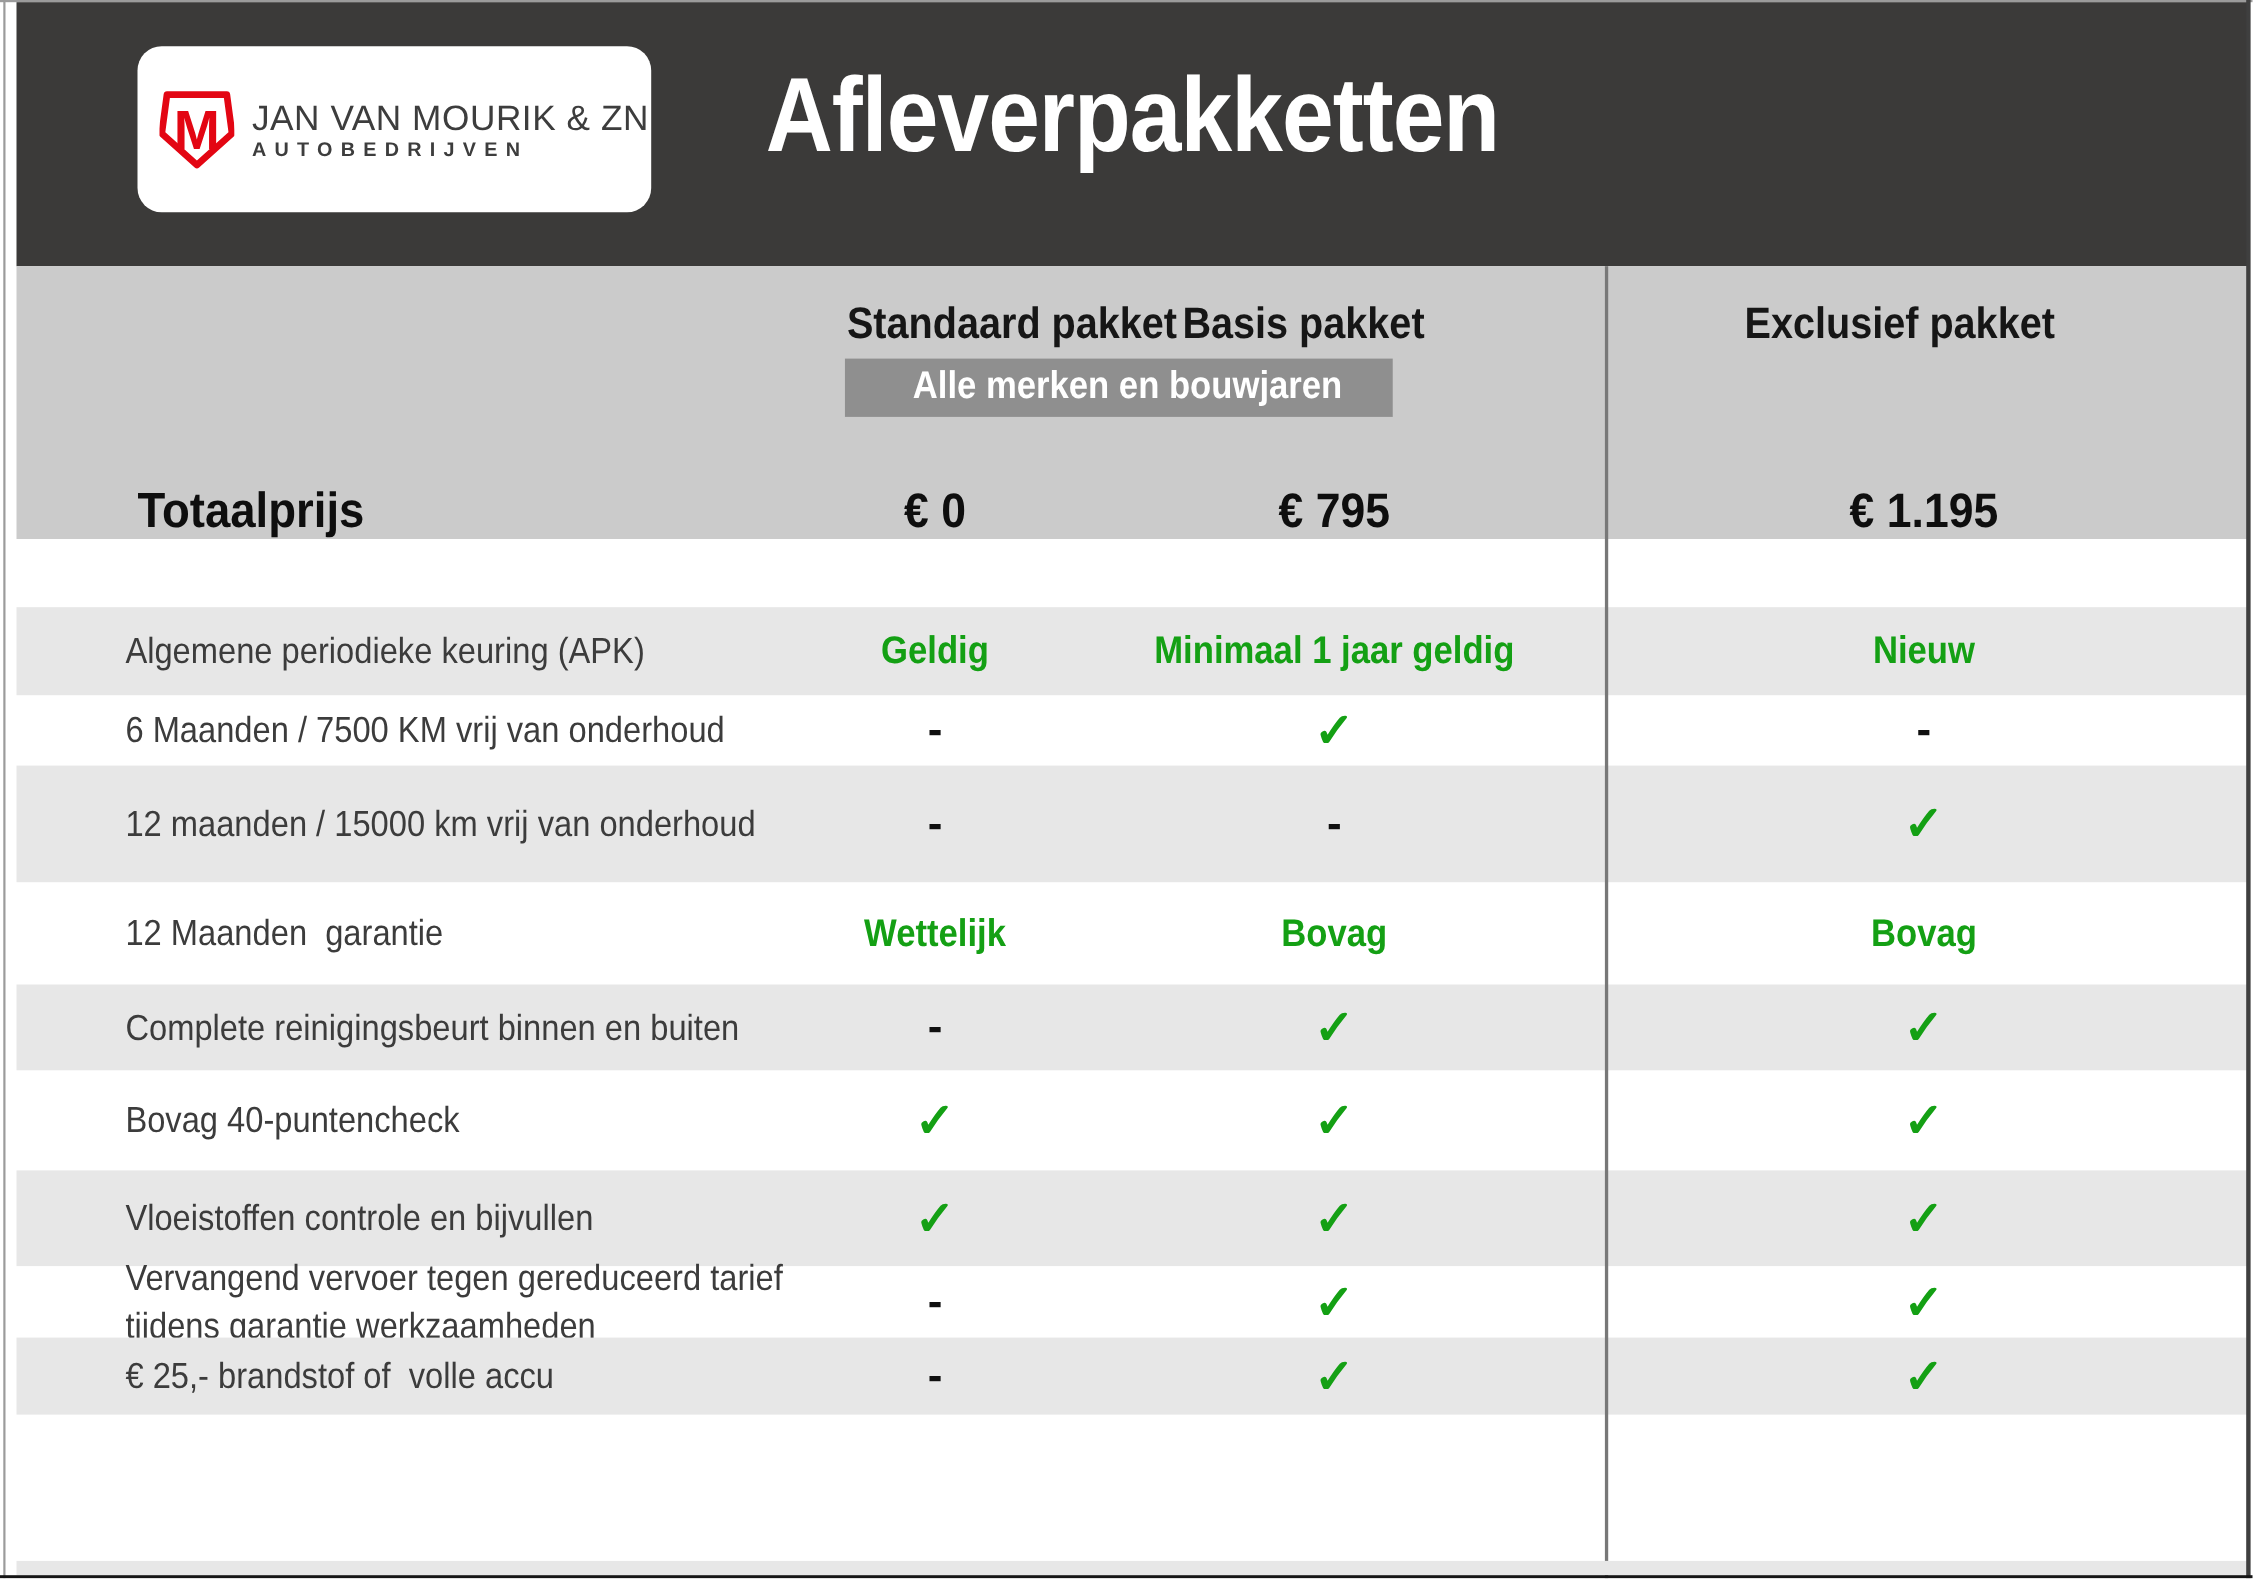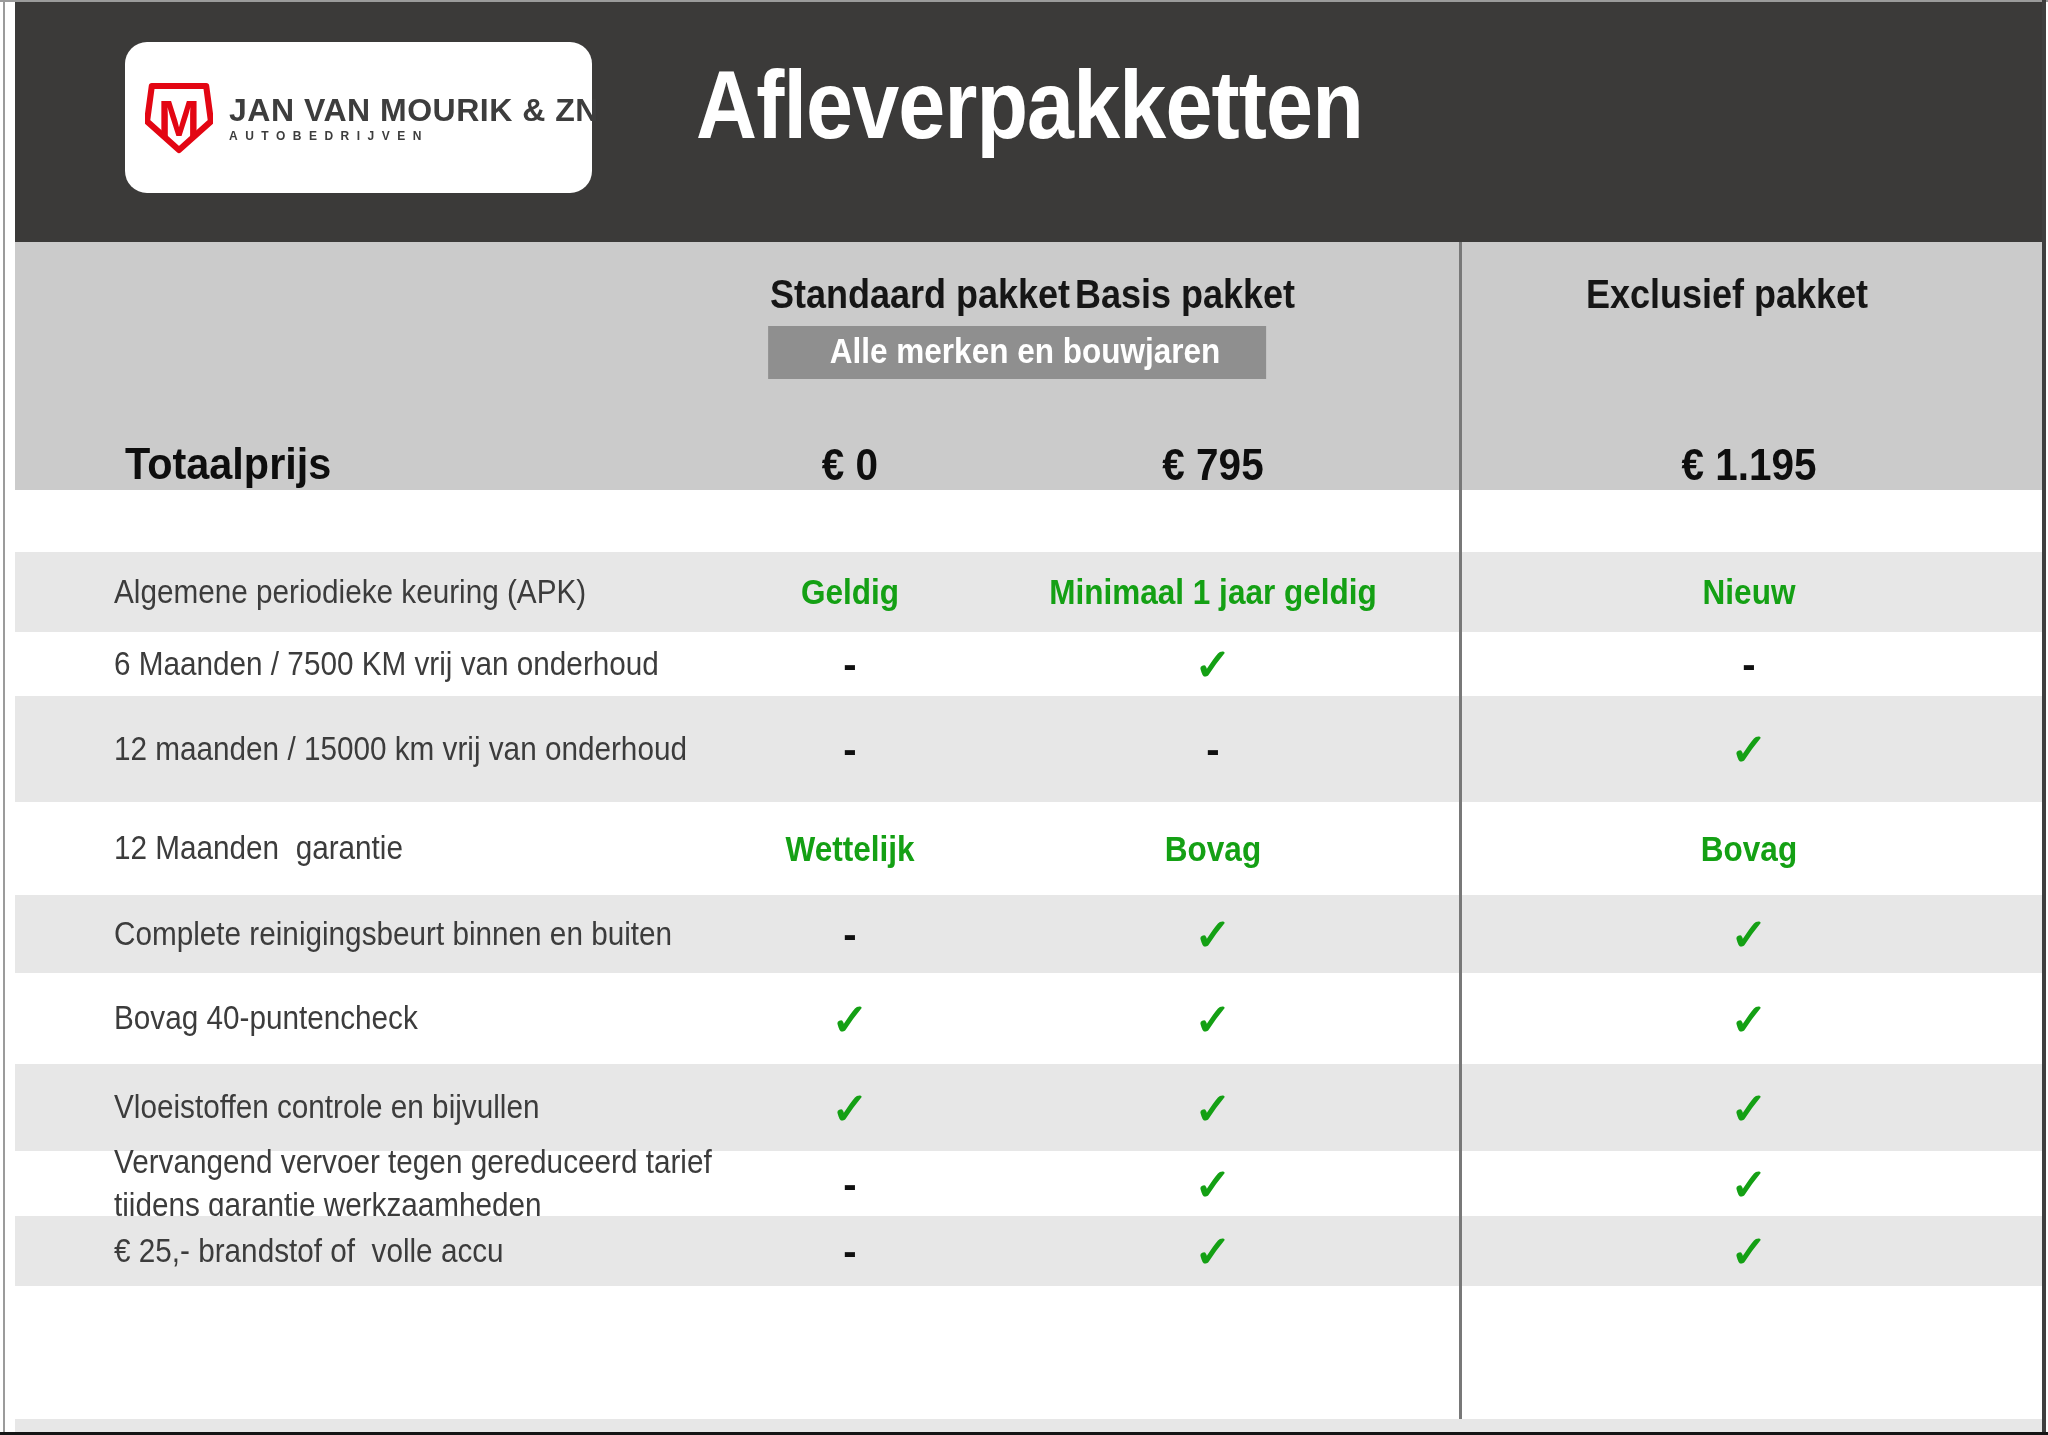--- a/index.html
+++ b/index.html
@@ -15,22 +15,22 @@
 
   
   .header { position:absolute; left:15px; top:2px; width:2029px; height:240px; background:var(--dark,#3b3a39); }
   .title  { position:absolute; left:0; right:0; top:48px; text-align:center; color:#ffffff;
             font-size:96px; font-weight:700; letter-spacing:-1px; transform:scaleX(.88); white-space:nowrap; }
 
   .logo-card { position:absolute; left:110px; top:40px; width:467px; height:151px; background:#ffffff;
                border-radius:22px; display:flex; align-items:center; padding-left:20px; box-sizing:border-box; }
   .shield { width:68px; height:74px; flex:none; }
   .brand-text { margin-left:16px; }
-  .brand-line1 { font-size:32px; font-weight:700; color:#3d3d3d; letter-spacing:.5px; white-space:nowrap; }
-  .brand-line2 { font-size:12px; font-weight:600; color:#3d3d3d; letter-spacing:7.5px; margin-top:0; white-space:nowrap; }
+  .brand-line1 { font-size:32px; font-weight:400; color:#3d3d3d; letter-spacing:.5px; white-space:nowrap; }
+  .brand-line2 { font-size:18px; font-weight:600; color:#3d3d3d; letter-spacing:7.5px; margin-top:0; white-space:nowrap; }
 
   
   .band { position:absolute; left:15px; top:242px; width:2029px; height:248px; background:var(--band,#cbcbcb); }
   .col-head { position:absolute; top:30px; transform:translateX(-50%) scaleX(.9); font-size:40px; font-weight:700;
               color:#161616; white-space:nowrap; }
   .badge { position:absolute; top:84px; transform:translateX(-50%); background:var(--badge,#8f8f8f);
            color:#ffffff; padding:5px 24px 8px 40px; white-space:nowrap; }
   .badge > span { display:inline-block; transform:scaleX(.9); font-size:35px; font-weight:700; }
   .totals-label { position:absolute; left:110px; top:196px; font-size:45px; font-weight:700; color:#0e0e0e;
                   transform:scaleX(.92); transform-origin:left center; white-space:nowrap; }

